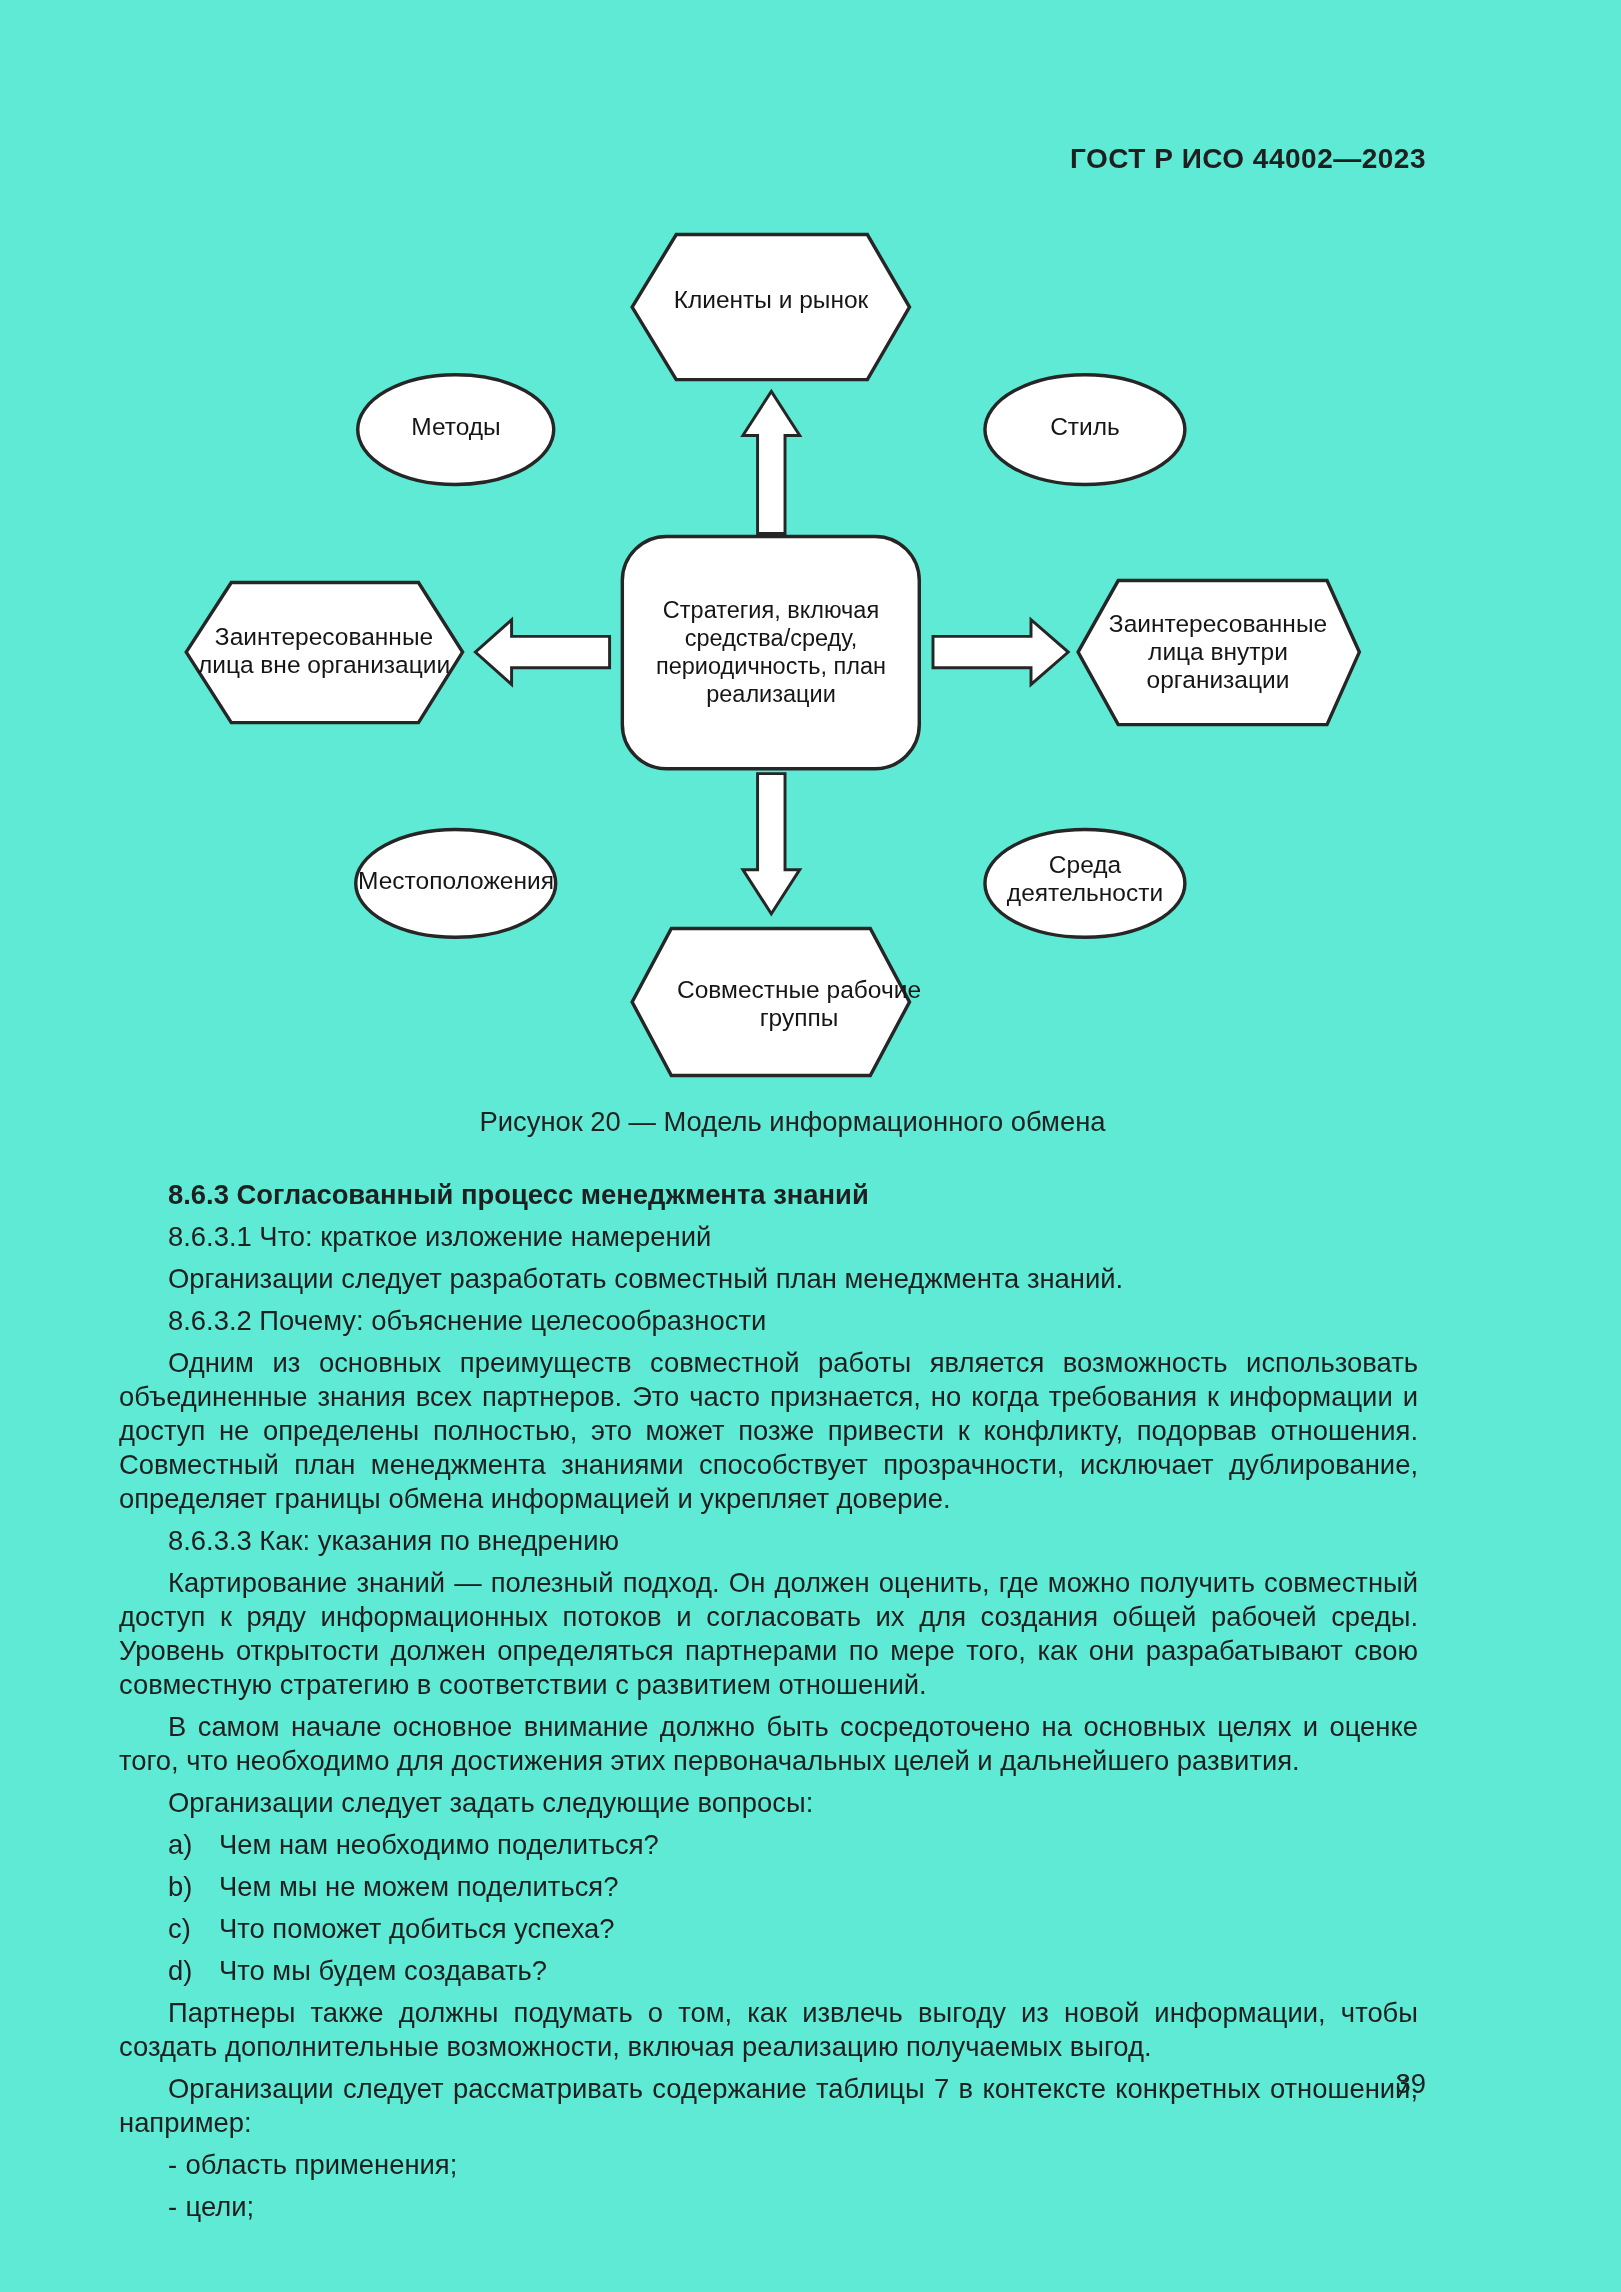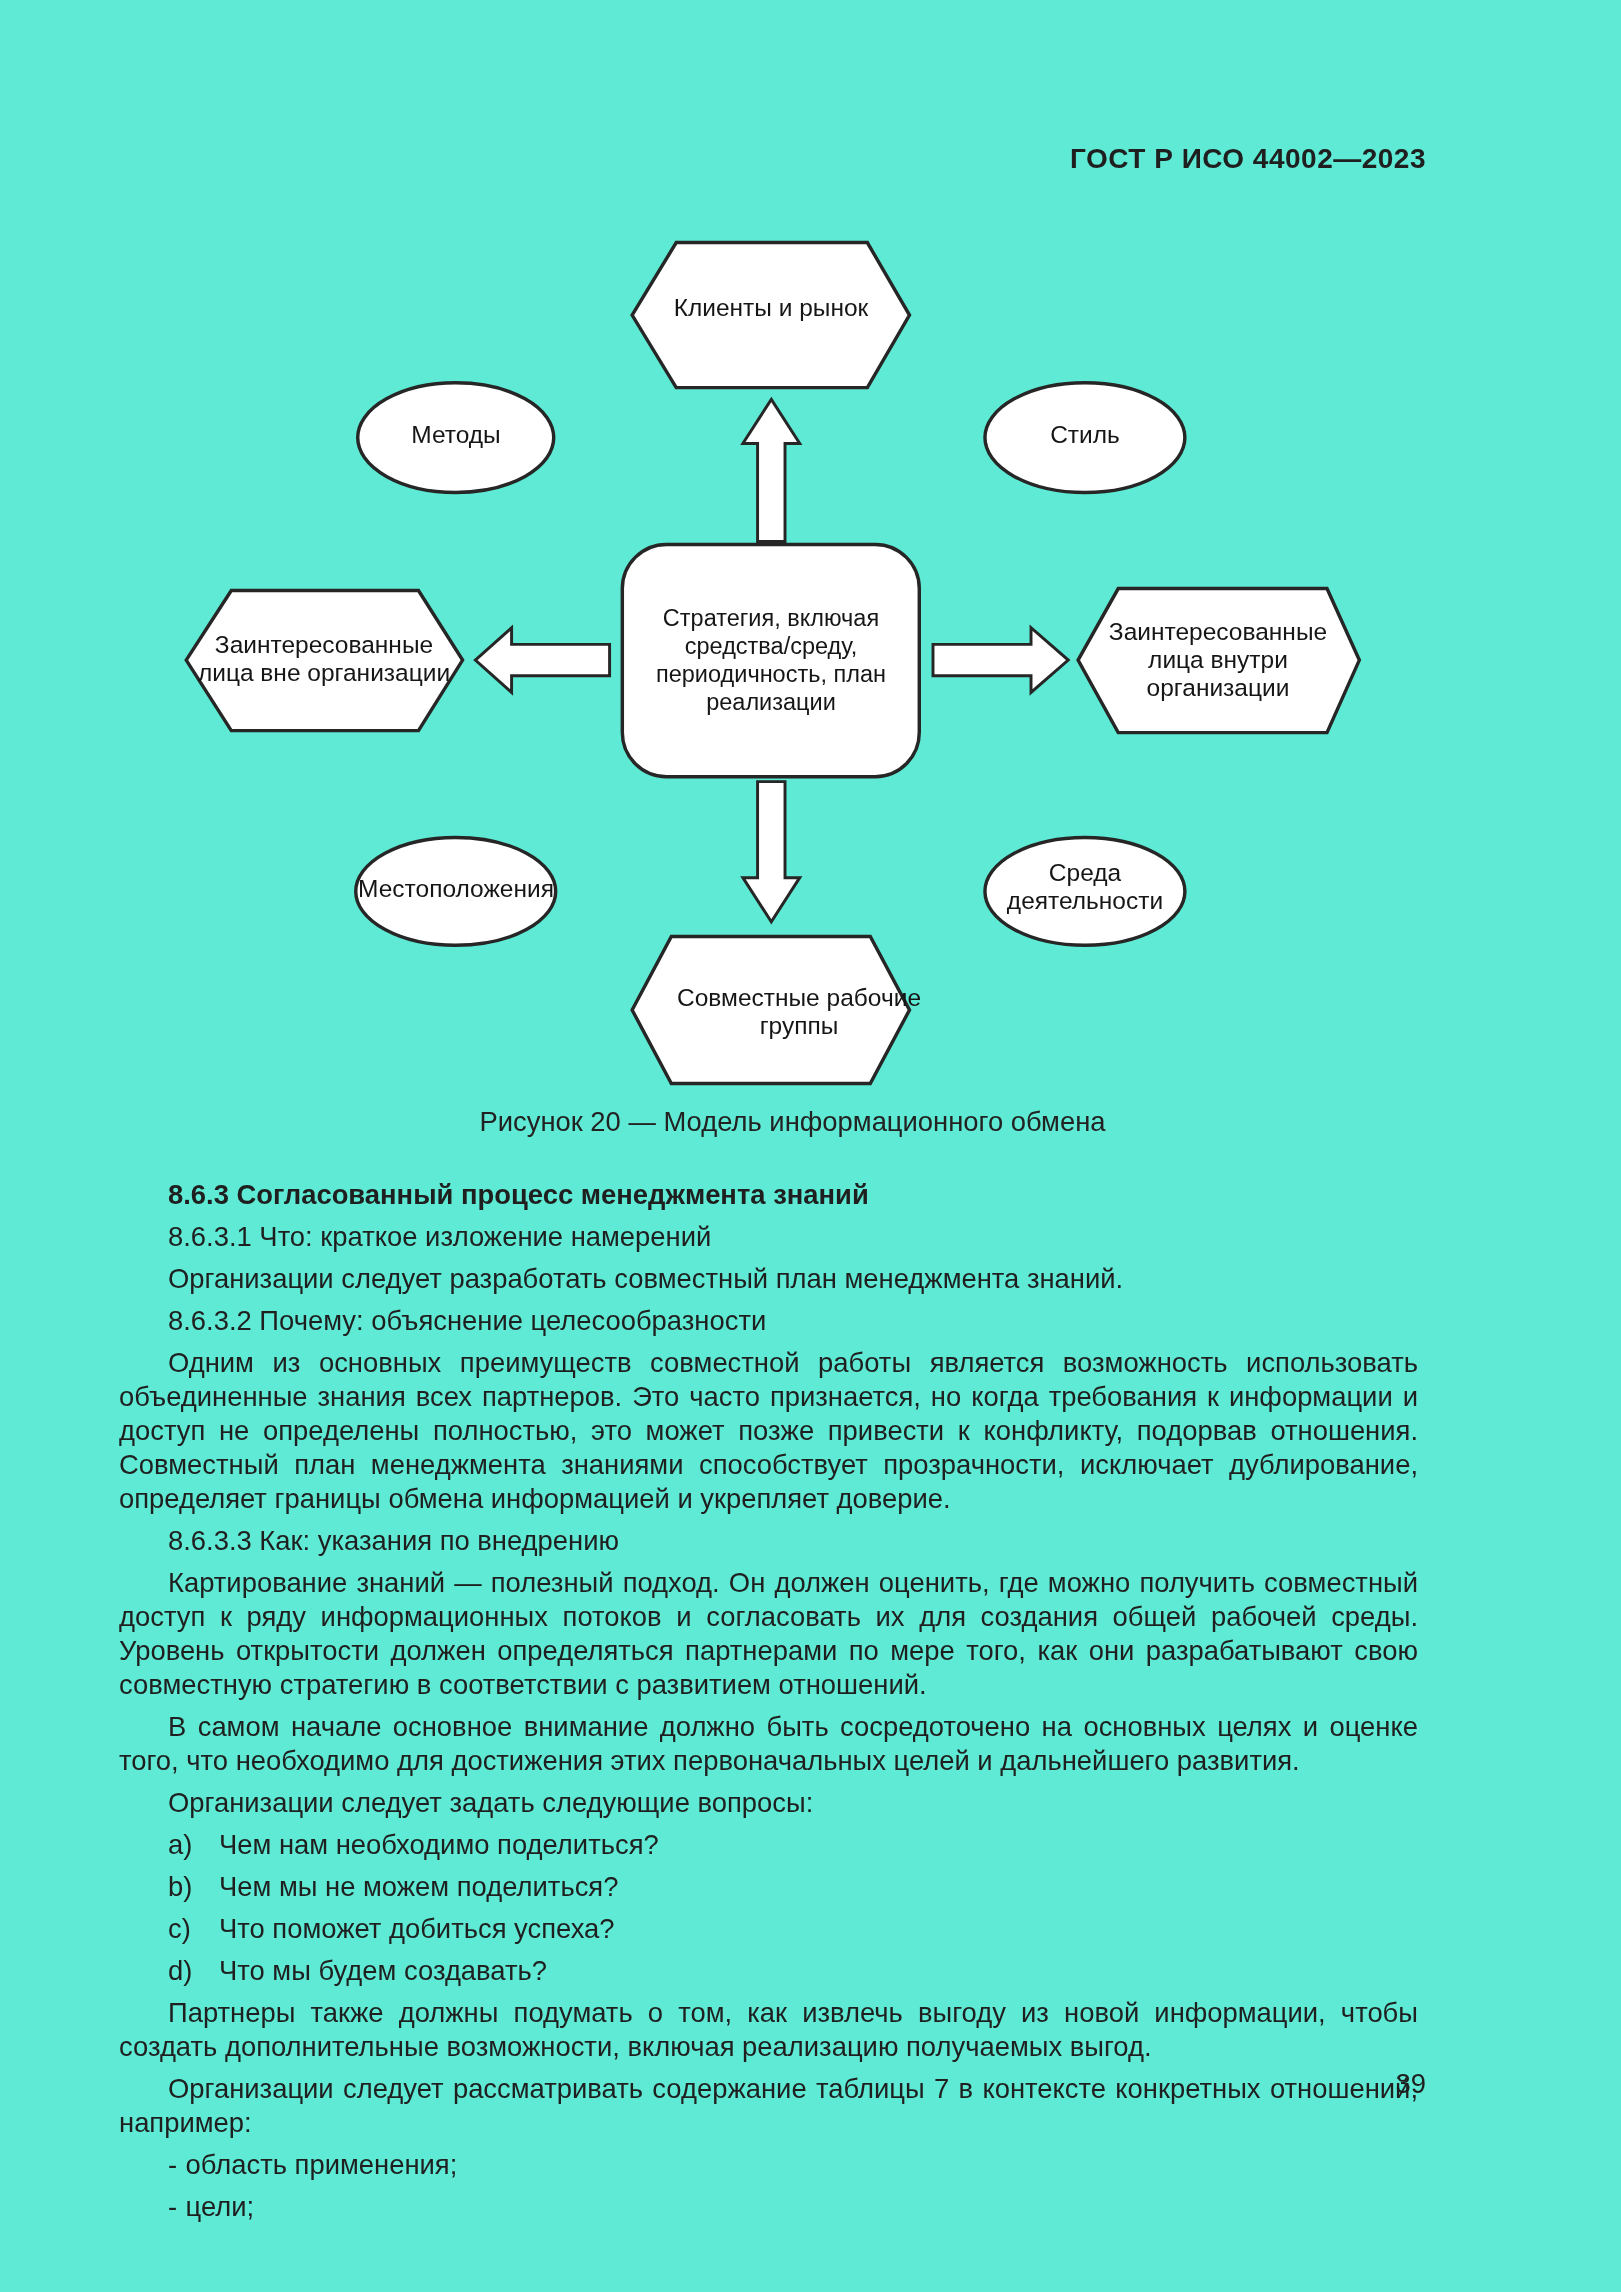--- a/index.html
+++ b/index.html
@@ -9,21 +9,21 @@
     background:#5eead4;
     margin:0 auto;
     font-family:"Liberation Sans","DejaVu Sans",sans-serif;
     color:#1f1f1f;
     overflow:hidden;
   }
   .doc-header{
     position:absolute;top:143px;left:111px;right:195px;
     text-align:right;font-size:28px;font-weight:bold;letter-spacing:0.5px;
   }
-  .diagram{position:absolute;top:12px;left:0;width:1607px;height:1108px;}
+  .diagram{position:absolute;top:4px;left:0;width:1607px;height:1108px;}
   .diagram svg{position:absolute;top:0;left:0;}
   .shape{fill:#ffffff;stroke:#262626;stroke-width:3.5;}
   .arrow{fill:#ffffff;stroke:#262626;stroke-width:3;stroke-linejoin:miter;}
   .lbl{
     position:absolute;transform:translate(-50%,-50%);
     text-align:center;font-size:24.5px;line-height:28px;
     white-space:pre-line;color:#161616;width:max-content;
   }
   .lbl-center{font-size:23.5px;}
   .caption{

